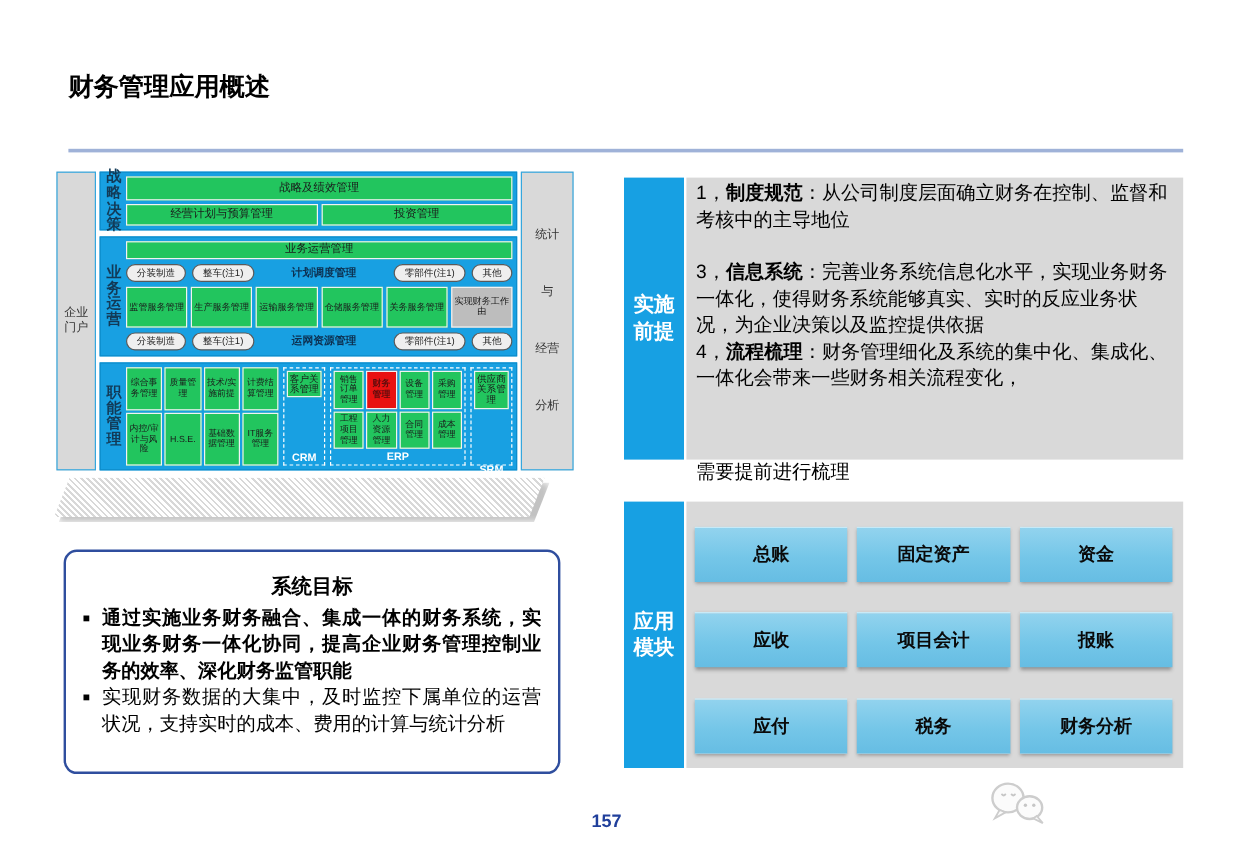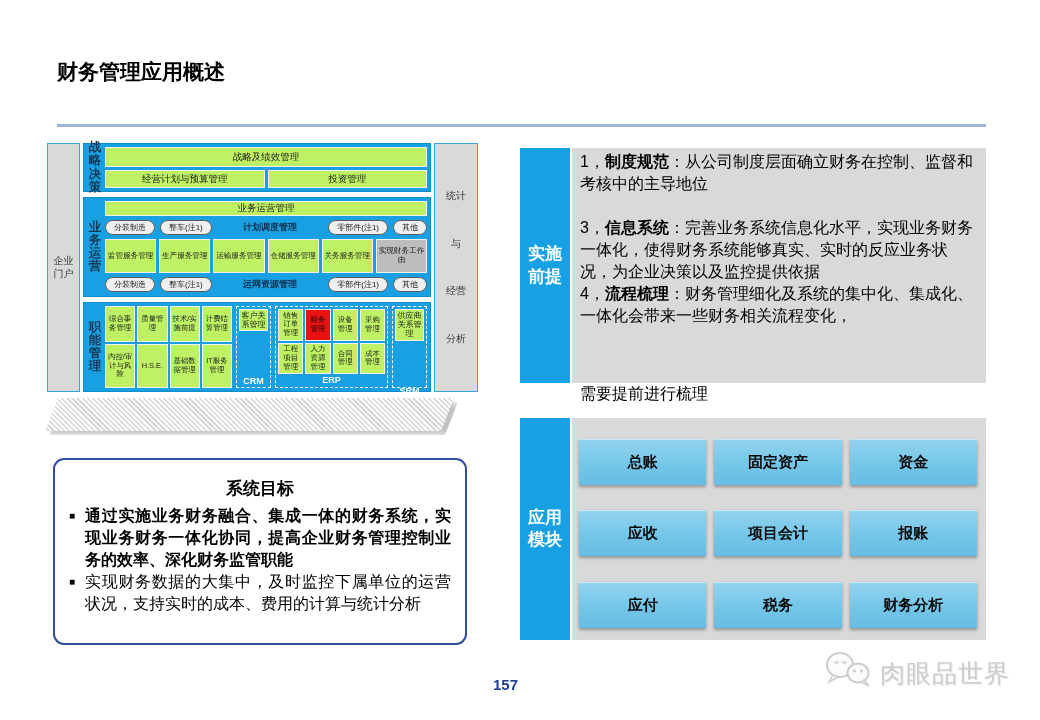--- a/index.html
+++ b/index.html
@@ -15,21 +15,21 @@
   .strip { background:#D9D9D9; border:1px solid #35A7DE; display:flex; align-items:center; justify-content:center; color:#333; font-size:10px; text-align:center; line-height:1.25;gap:35px; }
   .strip-left { width:33px; }
   .strip-left span { display:inline-block; width:22px; }
   .strip-right { width:44px; flex-direction:column; }
   .strip-right span { display:block; }
   .arch-main { flex:1; display:flex; flex-direction:column; gap:5px; }
   .layer { background:#18A0E2; border:1px solid #0D8CCB; display:flex; padding:3px; gap:2px; }
   .layer-1 { height:49px; } .layer-2 { height:100px; } .layer-3 { height:90px; }
   .layer-label { width:16px; font-size:12.5px; font-weight:700; color:#123A57; line-height:1.06; display:flex; align-items:center; justify-content:center; text-align:center; word-break:break-all; }
   .layer-content { flex:1; display:flex; flex-direction:column; gap:3px; min-width:0; }
-  .gbox { background:#bef264; border:1px solid #F2F2F2; display:flex; align-items:center; justify-content:center; text-align:center; color:#1A1A1A; font-size:9.5px; line-height:1.15; }
+  .gbox { background:#22c55e; border:1px solid #F2F2F2; display:flex; align-items:center; justify-content:center; text-align:center; color:#1A1A1A; font-size:9.5px; line-height:1.15; }
   .l1-top { flex:1; }
   .l1-row { flex:1; display:flex; gap:3px; }
   .l1-row .gbox { flex:1; }
   .l2-header { height:15px; }
   .pill-row { height:17px; display:flex; gap:5px; align-items:center; }
   .pill { background:#EFEFEF; border:1px solid #5A5A5A; border-radius:9px; font-size:8px; height:15px; display:flex; align-items:center; justify-content:center; padding:0 8px; color:#222; white-space:nowrap; }
   .row-label { flex:1; display:flex; align-items:center; justify-content:center; font-size:9px; font-weight:700; color:#0D3050; }
   .svc-row { flex:1; display:flex; gap:3px; }
   .svc-row .gbox { flex:1; font-size:7.6px; padding:1px; }
   .gbox.dark { background:#BDBDBD; }
@@ -242,16 +242,15 @@
         <ellipse cx="16" cy="15" rx="13" ry="12" fill="#FBFBFB" stroke="#CDCDCD" stroke-width="2"></ellipse>
         <path d="M9 25 L5 32 L14 27 Z" fill="#FBFBFB" stroke="#CDCDCD" stroke-width="1.5"></path>
         <path d="M11 12 q1.4 1.8 2.8 0" fill="none" stroke="#C6C6C6" stroke-width="1.6" stroke-linecap="round"></path>
         <path d="M19 12 q1.4 1.8 2.8 0" fill="none" stroke="#C6C6C6" stroke-width="1.6" stroke-linecap="round"></path>
         <ellipse cx="34" cy="23" rx="10.5" ry="9.5" fill="#FBFBFB" stroke="#CDCDCD" stroke-width="2"></ellipse>
         <path d="M40 30 L45 36 L37 32 Z" fill="#FBFBFB" stroke="#CDCDCD" stroke-width="1.5"></path>
         <circle cx="30.5" cy="21" r="1.4" fill="#C6C6C6"></circle>
         <circle cx="37.5" cy="21" r="1.4" fill="#C6C6C6"></circle>
       </svg>
     </span>
-    <span class="wm-text">肉眼品世界</span>
   </div>
 
 </div>
 
 </body></html>

